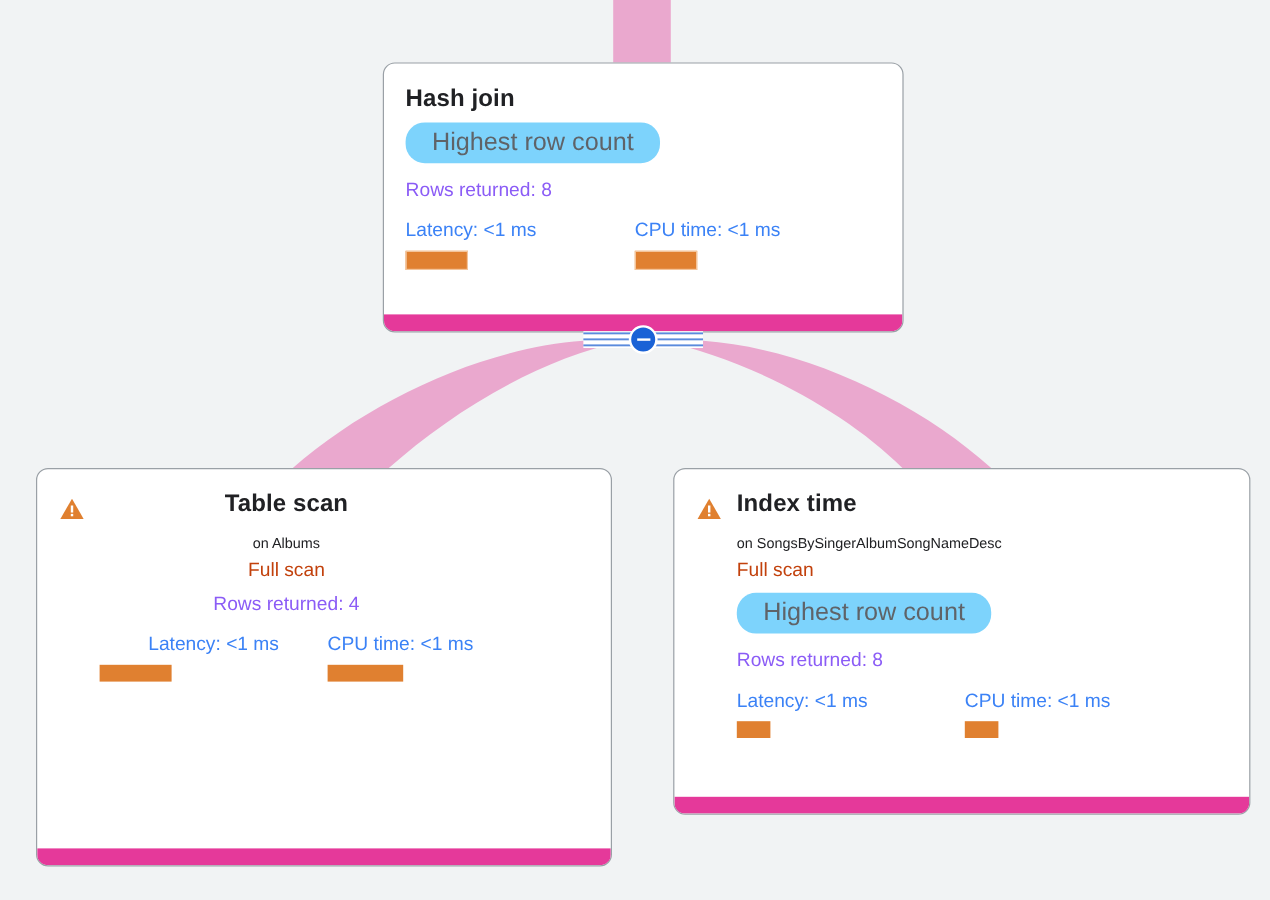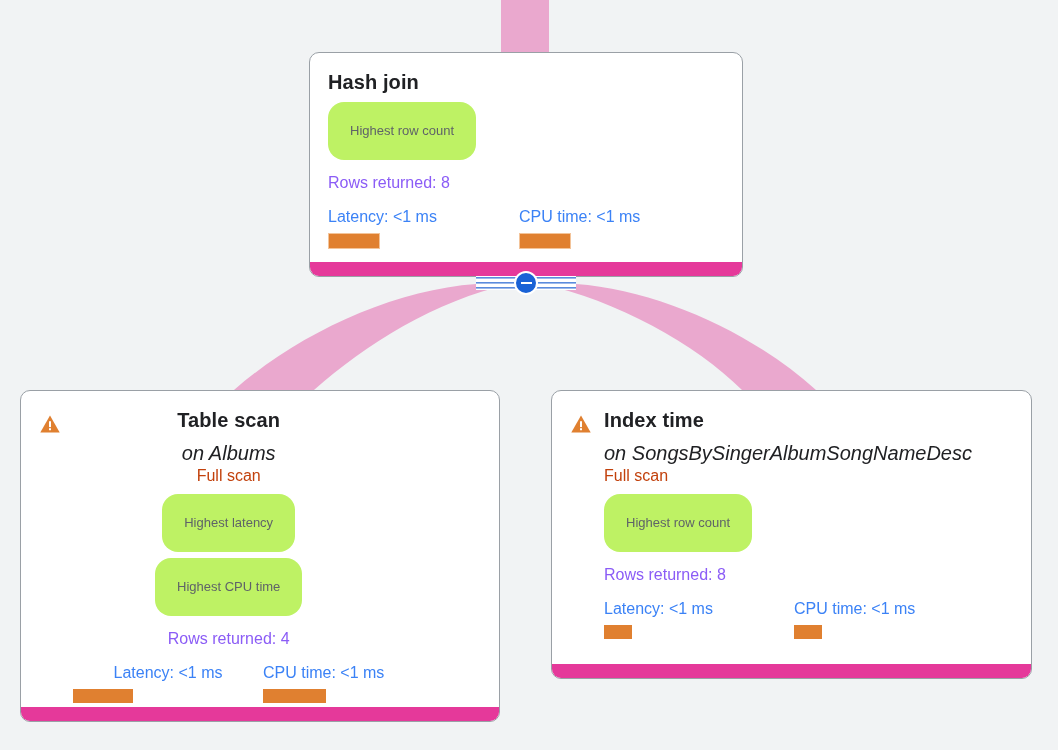--- a/index.html
+++ b/index.html
@@ -9,21 +9,21 @@
   body {
     width: 1058px;
     height: 750px;
     background: #f1f3f4;
     font-family: "Liberation Sans", sans-serif;
     overflow: hidden;
     position: relative;
   }
   #plan-canvas {
     position: absolute;
-    left: 6px;
+    left: 16px;
     top: 0;
     width: 940px;
     height: 750px;
   }
   #edge-layer {
     position: absolute;
     left: 0;
     top: 0;
     width: 1058px;
     height: 750px;
@@ -67,43 +67,42 @@
     font-size: 20px;
     font-weight: bold;
     color: #202124;
     line-height: 26px;
     letter-spacing: 0.1px;
   }
   .node-col {
     min-width: 0;
   }
   .node-subject {
-    font-size: 20px;
+    font-size: 12px;
     color: #202124;
     line-height: 22px;
     margin-top: 9px;
-    font-style: italic;
   }
   .node-scantype {
     font-size: 16px;
     color: #c2410c;
     line-height: 22px;
     margin-top: 1px;
   }
 
   .chips {
     margin-top: 7px;
   }
   .chip {
     display: inline-block;
-    background: #bef264;
+    background: #7dd3fc;
     color: #5f6368;
-    font-size: 13px;
+    font-size: 21px;
     line-height: 18px;
-    padding: 20px 22px;
+    padding: 8px 22px;
     border-radius: 16px;
     margin-bottom: 6px;
     white-space: nowrap;
   }
   .rows-returned {
     font-size: 16px;
     color: #8b5cf6;
     line-height: 22px;
     margin-top: 6px;
   }
@@ -227,24 +226,20 @@
       <div class="node-head">
         <svg class="warn-icon" viewBox="0 0 24 24">
           <path d="M12 2.8 L22.6 21.2 L1.4 21.2 Z" fill="#e08030"></path>
           <rect x="10.9" y="9" width="2.2" height="6.4" fill="#ffffff"></rect>
           <rect x="10.9" y="16.6" width="2.2" height="2.2" fill="#ffffff"></rect>
         </svg>
         <div class="node-col">
           <div class="node-title">Table scan</div>
           <div class="node-subject">on Albums</div>
           <div class="node-scantype">Full scan</div>
-          <div class="chips">
-            <span class="chip">Highest latency</span><br>
-            <span class="chip">Highest CPU time</span>
-          </div>
           <div class="rows-returned">Rows returned: 4</div>
           <div class="metrics">
             <div class="metric" style="width:190px;">
               <div class="metric-label">Latency: &lt;1 ms</div>
               <div class="metric-bar" style="width:60px;"></div>
             </div>
             <div class="metric">
               <div class="metric-label">CPU time: &lt;1 ms</div>
               <div class="metric-bar" style="width:63px;"></div>
             </div>

